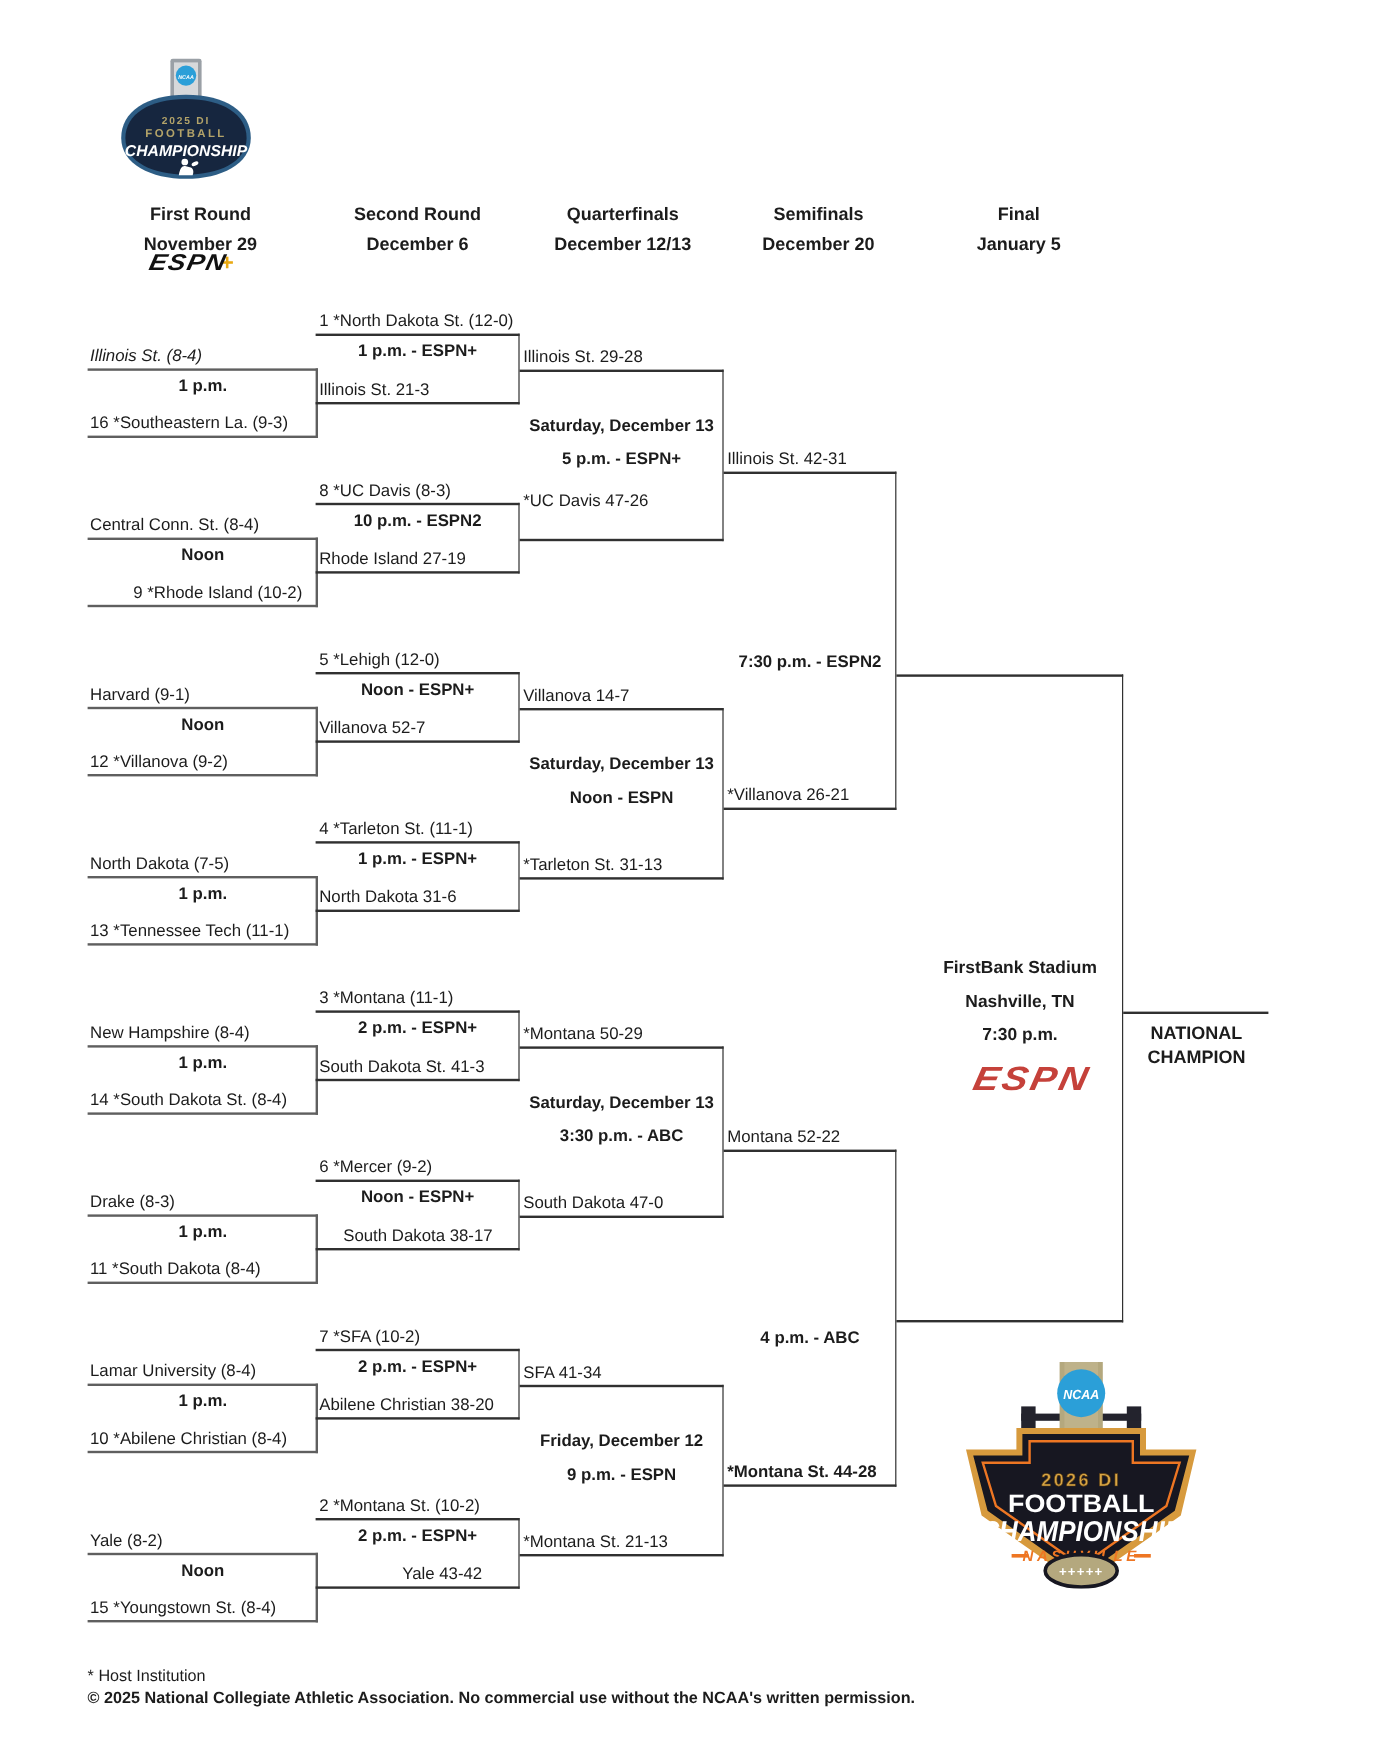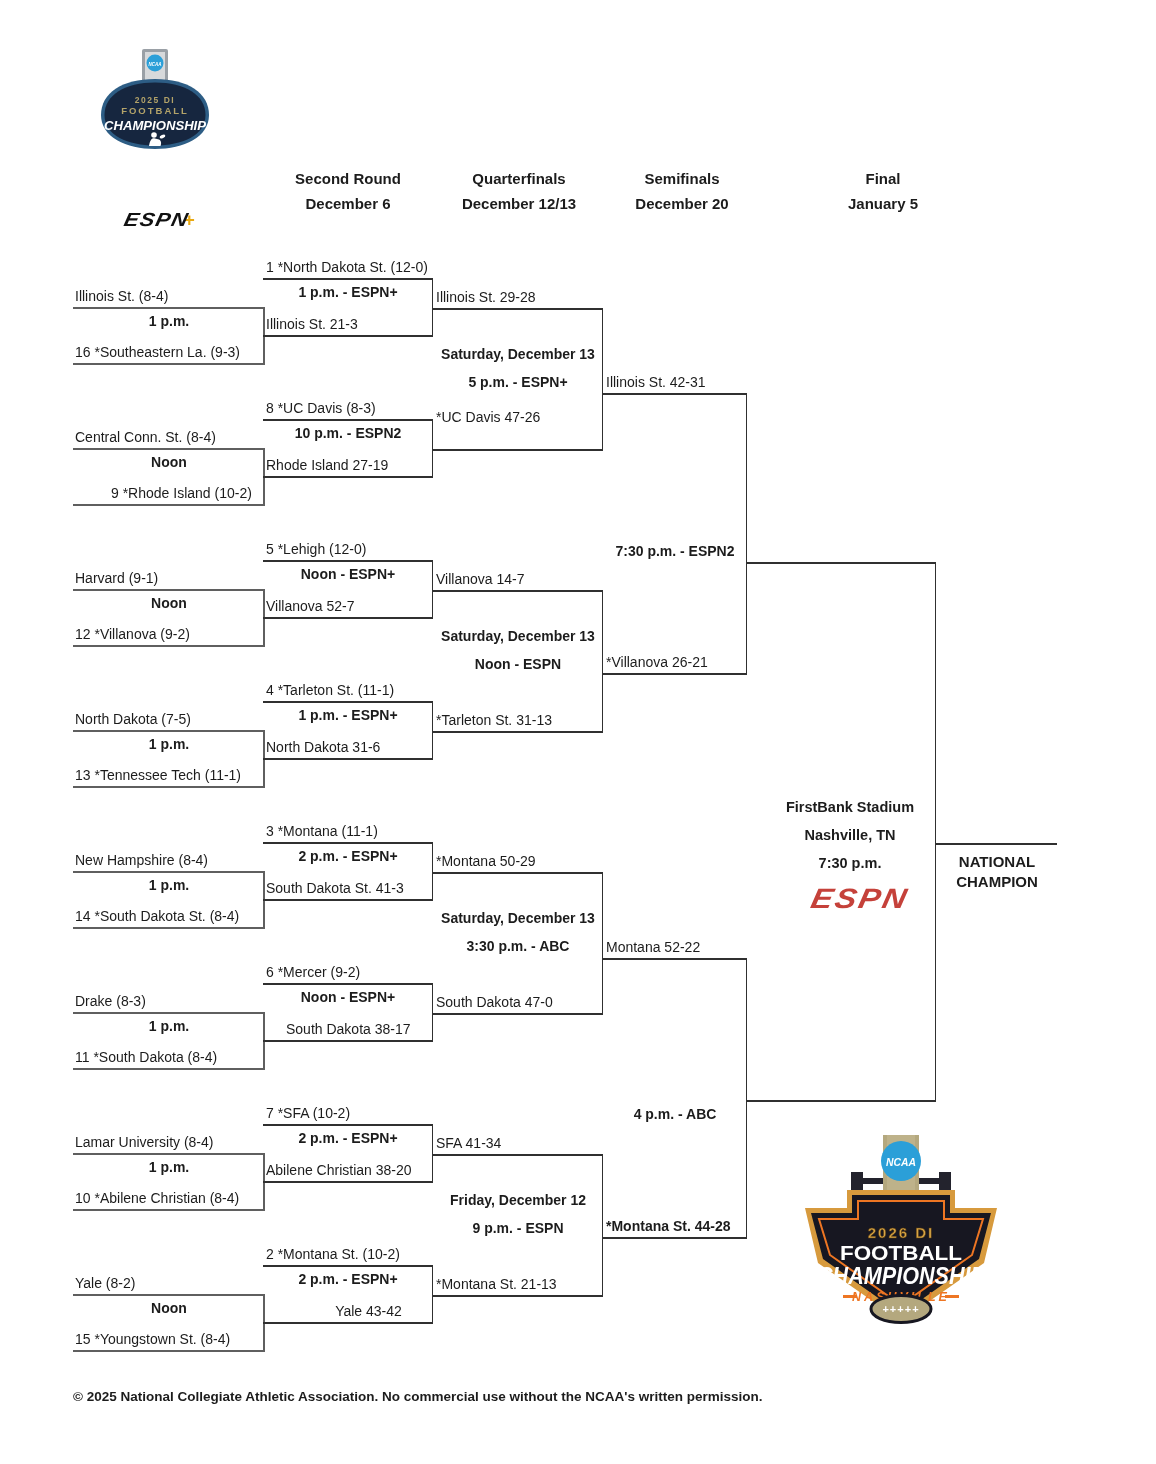--- a/index.html
+++ b/index.html
@@ -57,46 +57,50 @@
     <text x="59" y="68" font-size="9.5" font-weight="bold" fill="#b3a369" text-anchor="middle" letter-spacing="2">FOOTBALL</text>
     <text x="59" y="84" font-size="13" font-weight="900" font-style="italic" fill="#ffffff" text-anchor="middle" textLength="102" lengthAdjust="spacingAndGlyphs">CHAMPIONSHIP</text>
     <g fill="#ffffff">
       <circle cx="58" cy="89" r="2.8"></circle>
       <path d="M53,100 C54,94 56,91.5 59,92.5 L63,93.5 C65.5,94.5 65.5,98 64.5,100 Z"></path>
       <ellipse cx="66.5" cy="90.5" rx="3" ry="1.6" transform="rotate(-25 66.5 90.5)"></ellipse>
     </g>
   </svg>
 
 
+  <div class="hdr" style="left:77px;top:170px">
+    <div class="hdr-round">First Round</div>
+    <div class="hdr-date">November 29</div>
+  </div>
   <div class="hdr" style="left:258px;top:170px">
     <div class="hdr-round">Second Round</div>
     <div class="hdr-date">December 6</div>
   </div>
   <div class="hdr" style="left:429px;top:170px">
     <div class="hdr-round">Quarterfinals</div>
     <div class="hdr-date">December 12/13</div>
   </div>
   <div class="hdr" style="left:592px;top:170px">
     <div class="hdr-round">Semifinals</div>
     <div class="hdr-date">December 20</div>
   </div>
-  <div class="hdr" style="left:793px;top:170px">
+  <div class="hdr" style="left:759px;top:170px">
     <div class="hdr-round">Final</div>
     <div class="hdr-date">January 5</div>
   </div>
 
   <div class="espn-mark hdr-espn" style="left:122px;top:209px">
     <span class="espn-word">ESPN</span><span class="espn-plus">+</span>
   </div>
 
   <div id="bracket">
       <div class="ln r1" style="left: 73px; top: 307px; width: 192px; height: 2px;"></div>
       <div class="ln r1" style="left: 73px; top: 363px; width: 192px; height: 2px;"></div>
       <div class="ln r1" style="left: 263px; top: 307px; width: 2px; height: 58px;"></div>
-      <div class="bt team" style="left: 75px; top: 288px; width: 215px;">Illinois St. (8-4)</div>
+      <div class="bt team" style="left: 75px; top: 288px; width: 215px; font-style: italic;">Illinois St. (8-4)</div>
       <div class="bt time center" style="left: 73px; top: 313px; width: 192px;">1 p.m.</div>
       <div class="bt team" style="left: 75px; top: 344px; width: 215px;">16 *Southeastern La. (9-3)</div>
       <div class="ln r1" style="left: 73px; top: 448px; width: 192px; height: 2px;"></div>
       <div class="ln r1" style="left: 73px; top: 504px; width: 192px; height: 2px;"></div>
       <div class="ln r1" style="left: 263px; top: 448px; width: 2px; height: 58px;"></div>
       <div class="bt team" style="left: 75px; top: 429px; width: 215px;">Central Conn. St. (8-4)</div>
       <div class="bt time center" style="left: 73px; top: 454px; width: 192px;">Noon</div>
       <div class="bt team" style="left: 75px; top: 485px; width: 215px; margin-left: 36px;">9 *Rhode Island (10-2)</div>
       <div class="ln r1" style="left: 73px; top: 589px; width: 192px; height: 2px;"></div>
       <div class="ln r1" style="left: 73px; top: 645px; width: 192px; height: 2px;"></div>
@@ -261,16 +265,17 @@
     <rect x="52" y="163" width="14" height="3" fill="#ee7623"></rect>
     <rect x="154" y="163" width="14" height="3" fill="#ee7623"></rect>
     <text x="110" y="169" font-size="12.5" font-weight="bold" font-style="italic" fill="#ee7623" text-anchor="middle" letter-spacing="3">NASHVILLE</text>
     <g>
       <ellipse cx="110" cy="177" rx="30" ry="13.5" fill="#b4a87e" stroke="#171721" stroke-width="3"></ellipse>
       <text x="110" y="181" font-size="11" font-weight="900" fill="#ffffff" text-anchor="middle" letter-spacing="1">+++++</text>
     </g>
   </svg>
 
   <div class="footer">
+    <div class="f1">* Host Institution</div>
     <div class="f3">© 2025 National Collegiate Athletic Association.  No commercial use without the NCAA's written permission.</div>
   </div>
 
 </div>
 
 </body></html>

